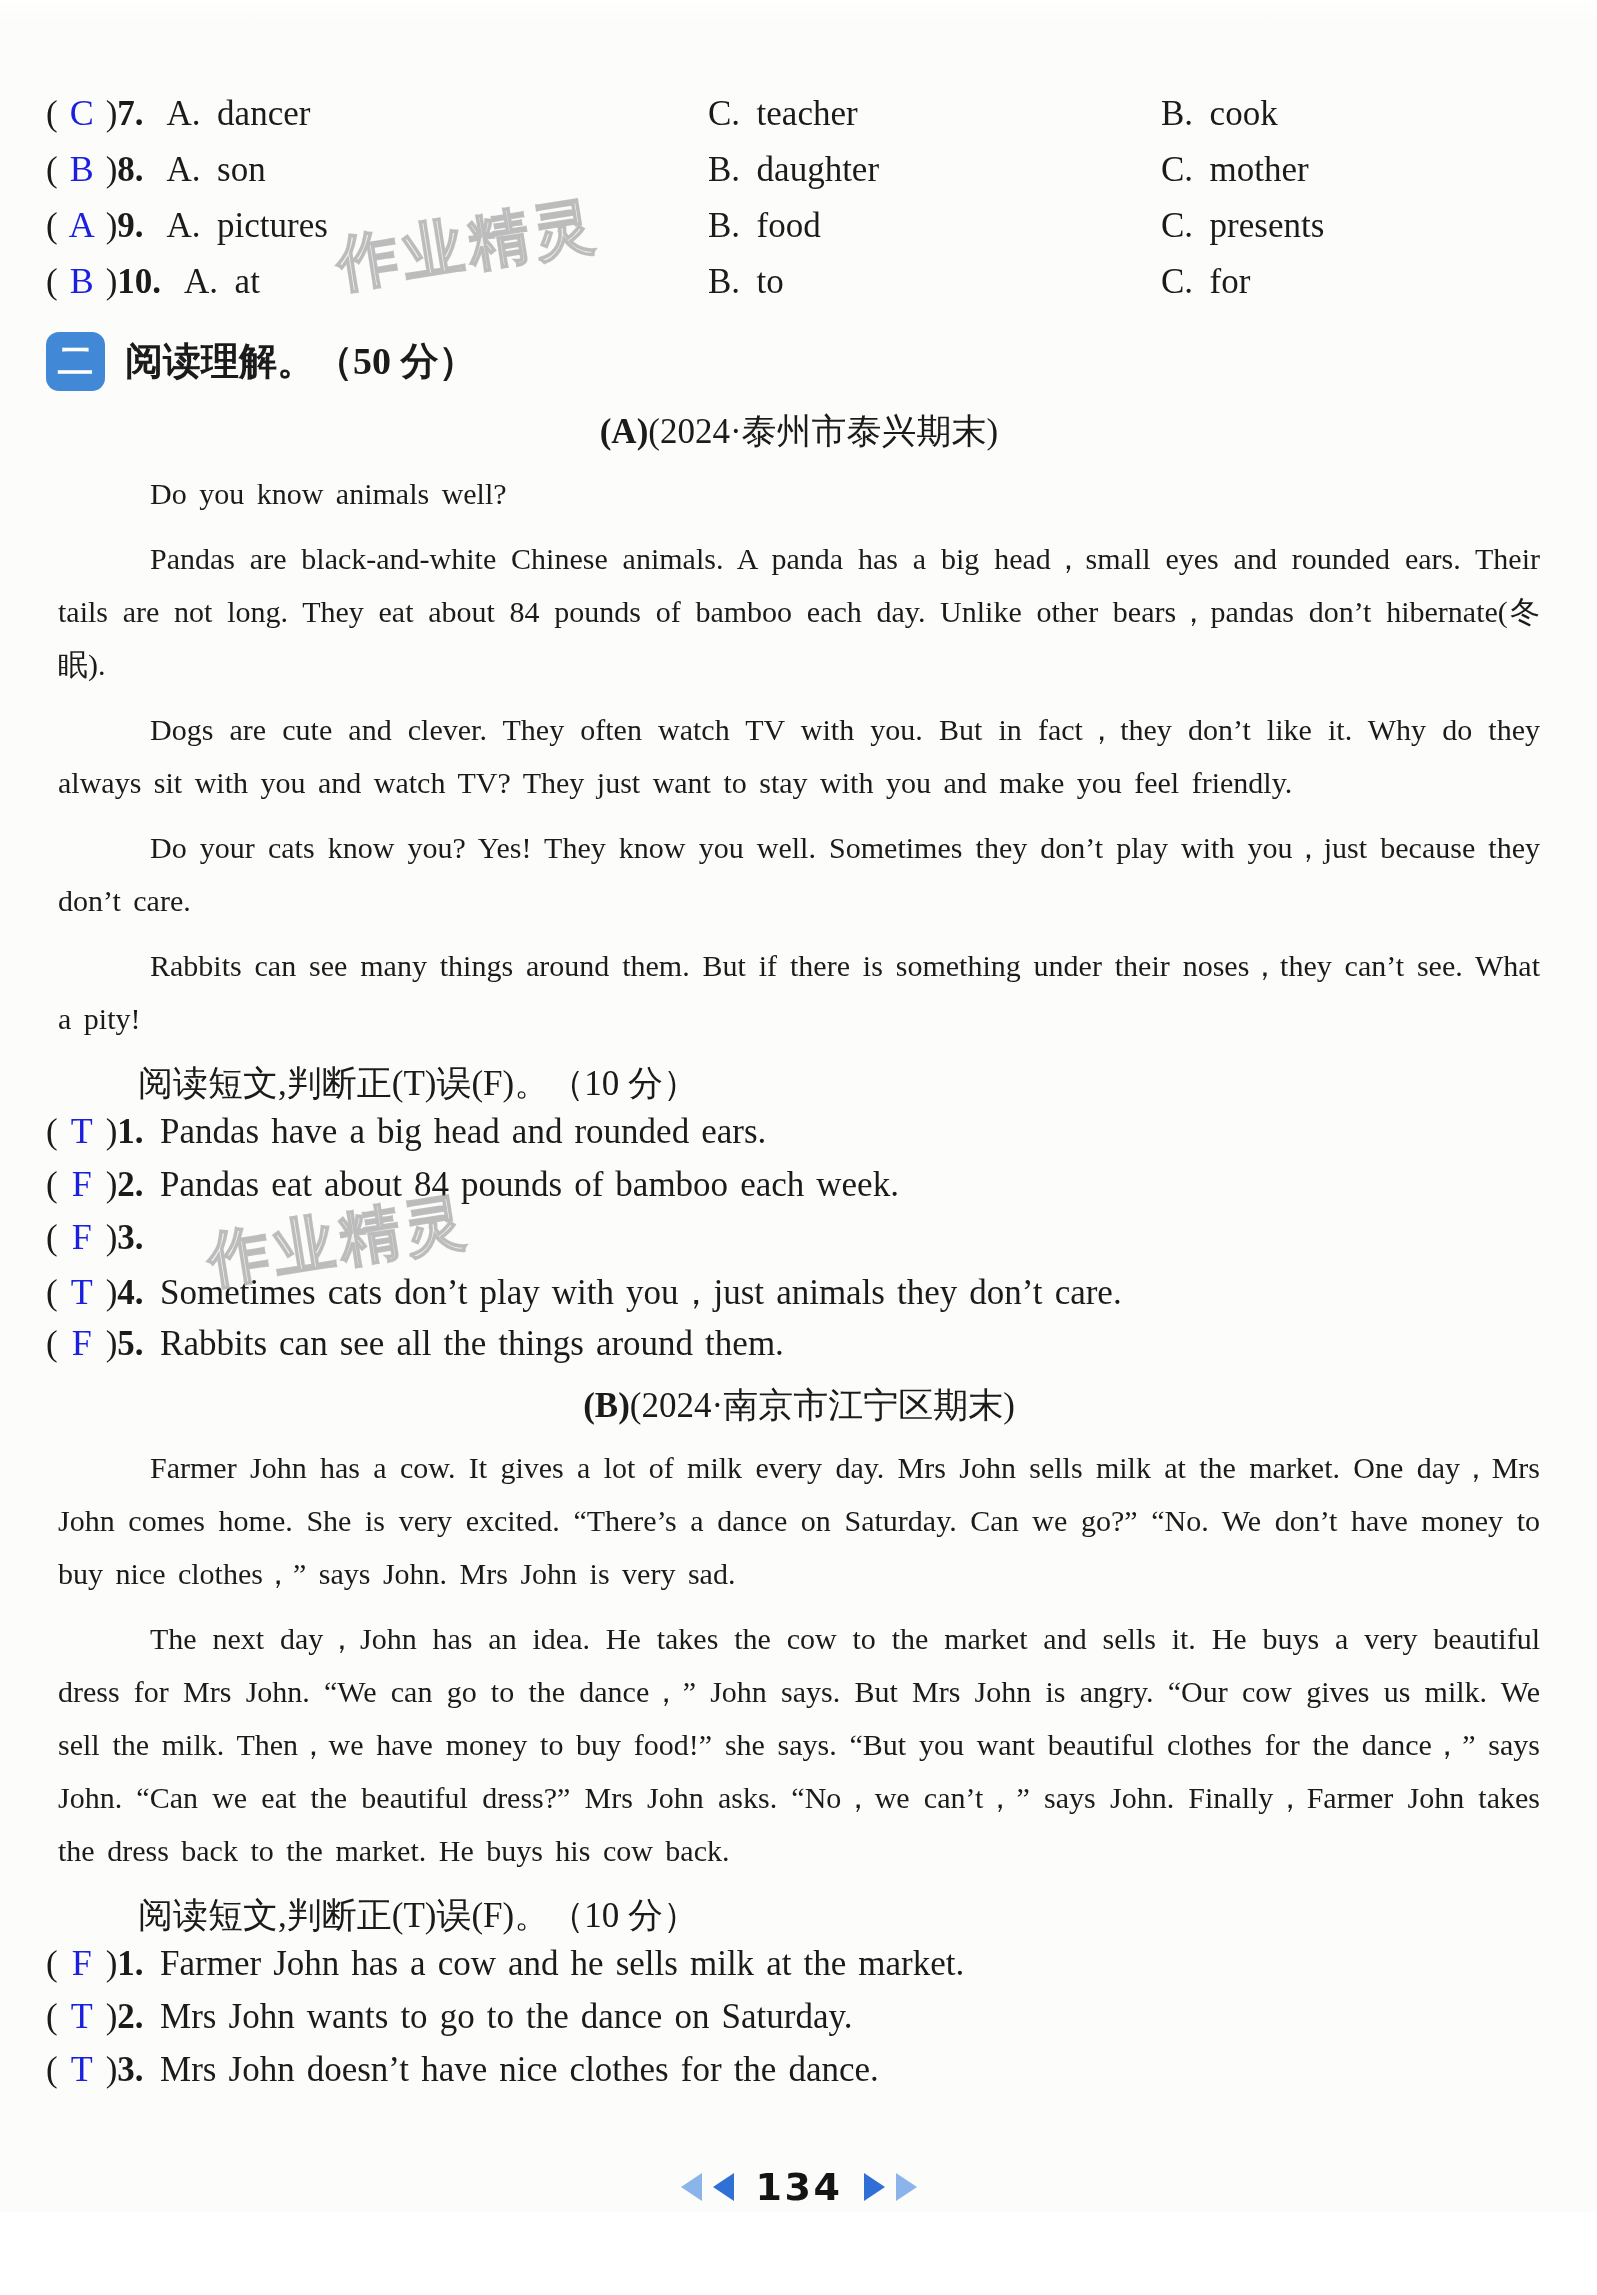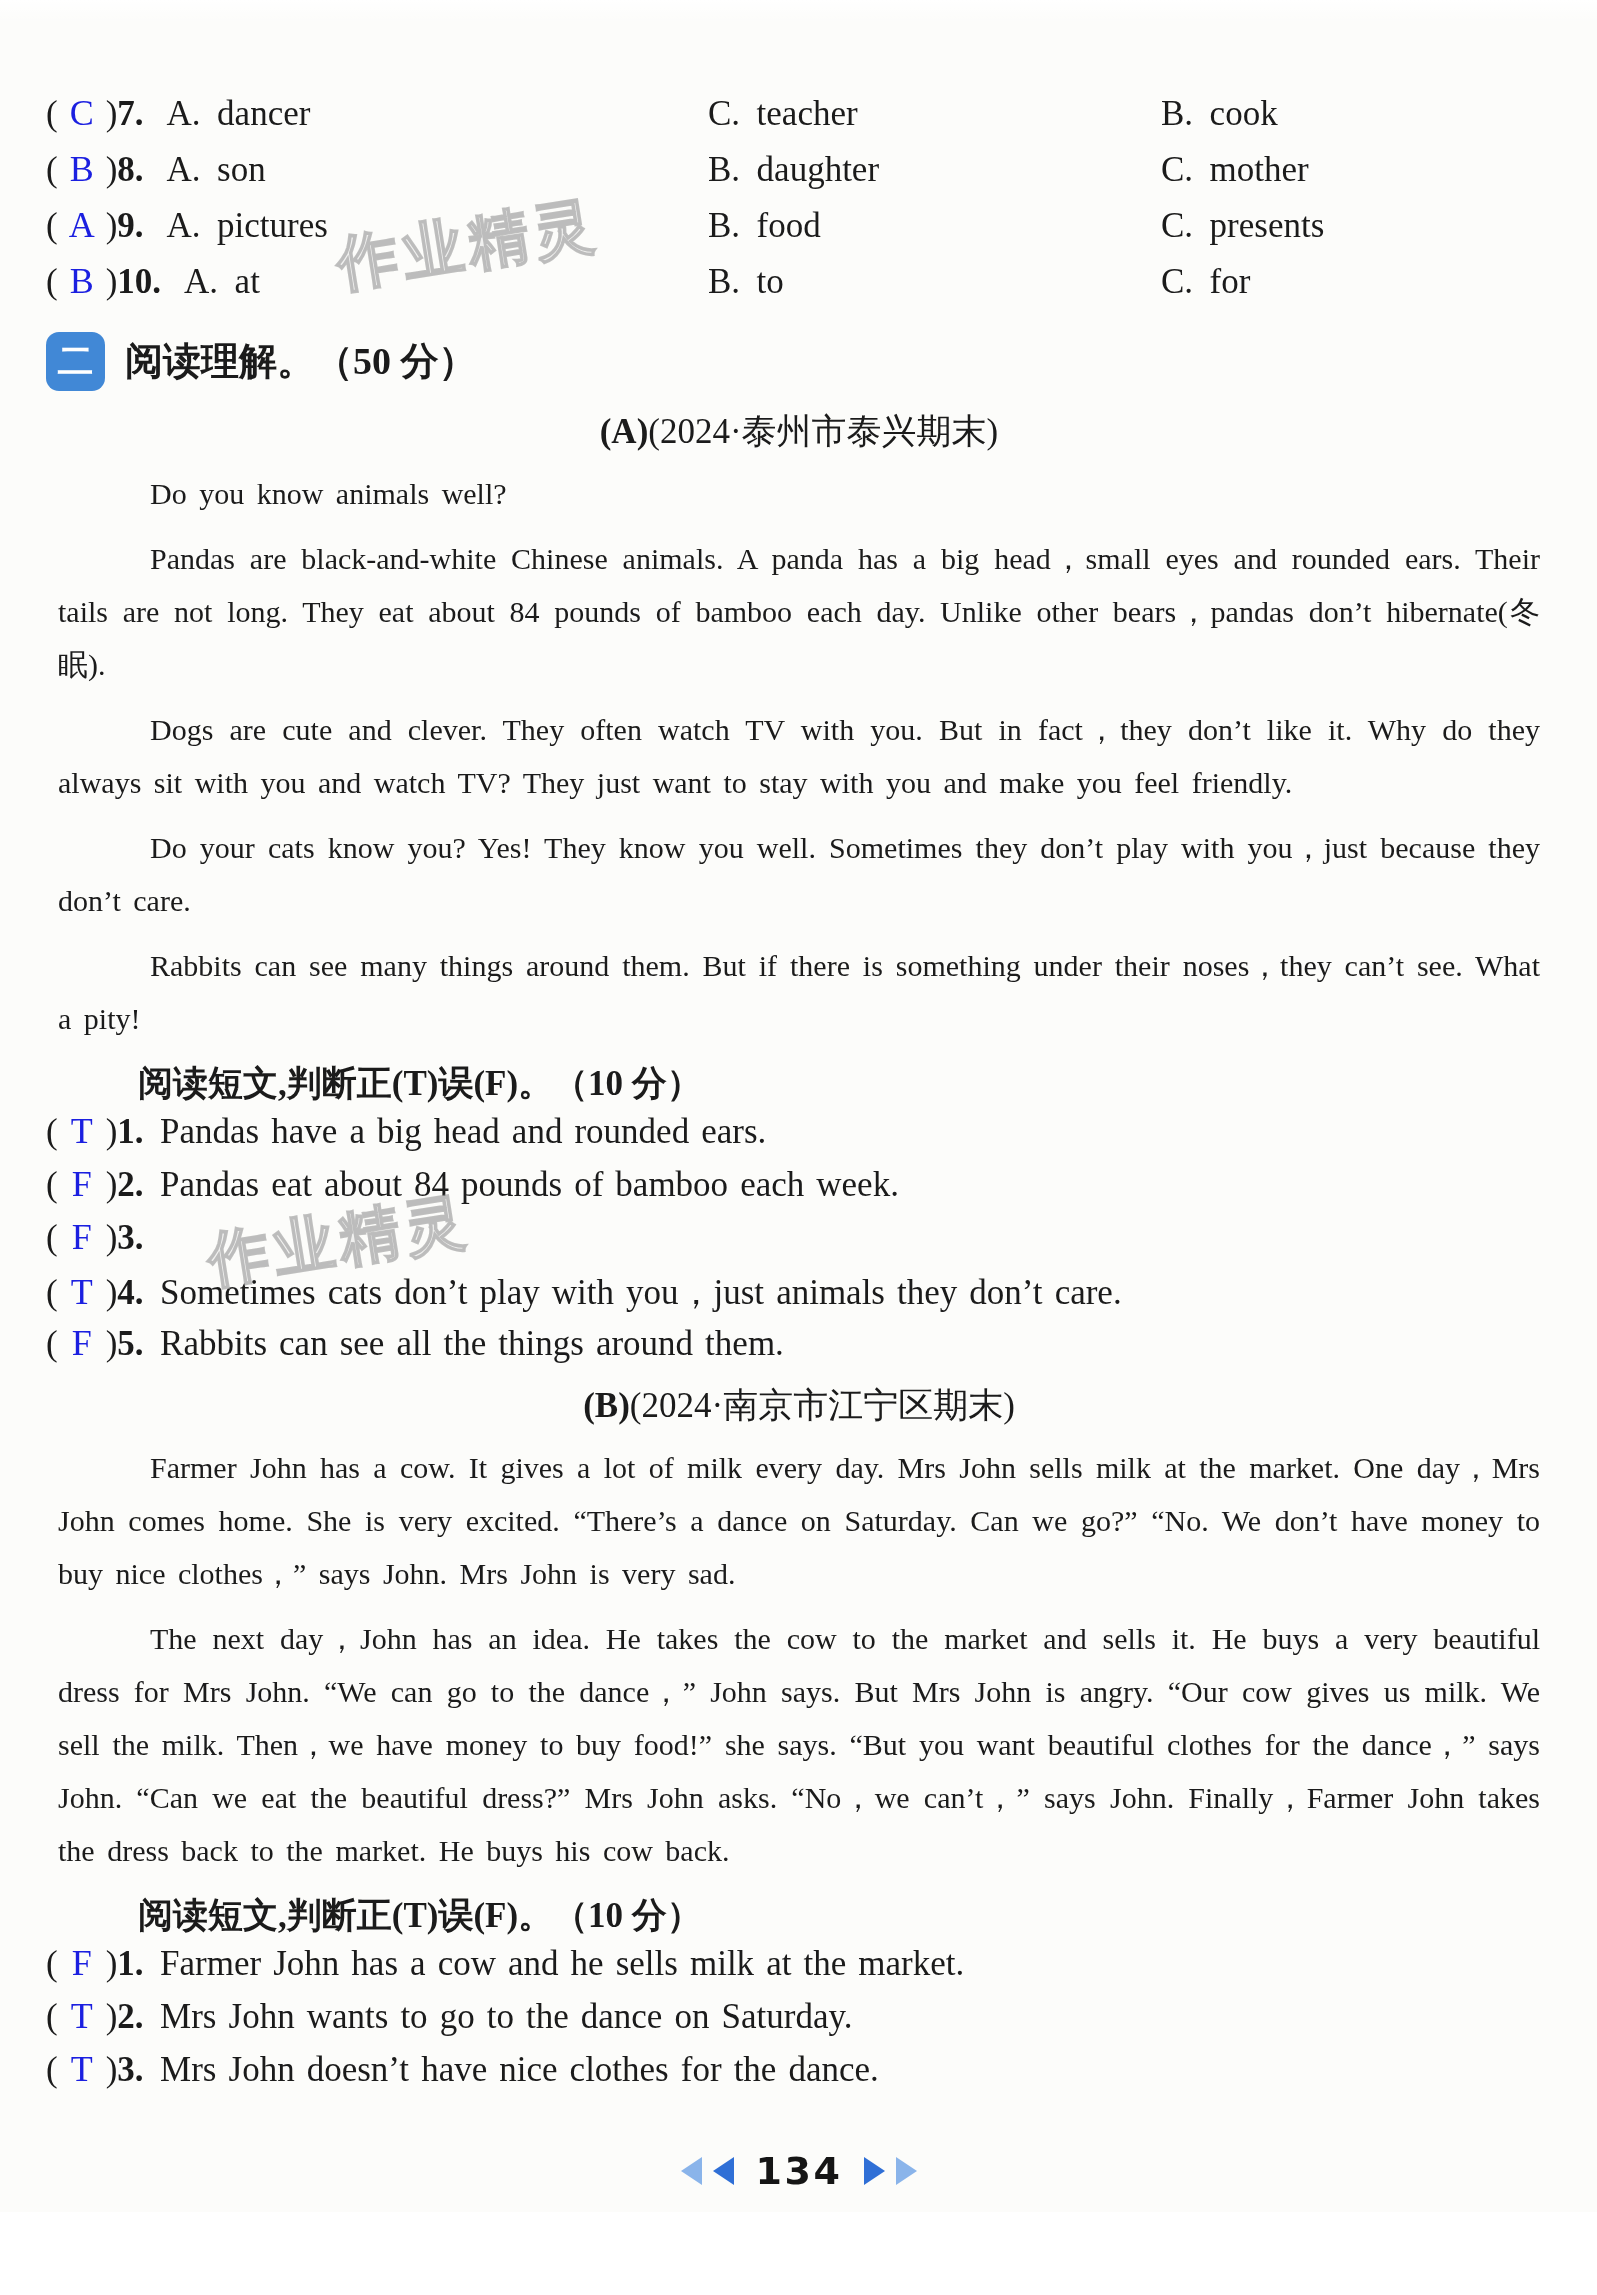--- a/index.html
+++ b/index.html
@@ -62,21 +62,21 @@
   }
   .heading-label { font-weight:700; }
   .heading-source { }
   .para {
     margin:12px;
     font-size:30px; line-height:53px;
     text-align:justify; text-indent:92px;
     word-spacing:5px;
   }
   .instruction {
-    font-size:35px; font-weight:700;
+    font-size:35px; font-weight:400;
     line-height:53px; margin-left:92px;
     white-space:nowrap;
   }
 
   
   .tf-row {
     display:flex; align-items:baseline;
     height:53px; font-size:35px;
     white-space:nowrap; word-spacing:3.3px;
   }
@@ -102,21 +102,21 @@
     gap:11.5px;
   }
   .tri { width:0; height:0; border-style:solid; display:inline-block; }
   .tri-left-light  { border-width:14px 21.4px 14px 0; border-color:transparent var(--arrow-light,#8ab4ea) transparent transparent; }
   .tri-left-dark   { border-width:14px 21.4px 14px 0; border-color:transparent var(--arrow-dark,#2f6fd6) transparent transparent; }
   .tri-right-dark  { border-width:14px 0 14px 21.4px; border-color:transparent transparent transparent var(--arrow-dark,#2f6fd6); }
   .tri-right-light { border-width:14px 0 14px 21.4px; border-color:transparent transparent transparent var(--arrow-light,#8ab4ea); }
   .page-num {
     font-family:"DejaVu Sans", sans-serif;
     font-size:38px; font-weight:700; color:#151515;
-    margin:0 10px; letter-spacing:2.5px;
+    margin:16px 10px; letter-spacing:2.5px;
   }
 </style>
 </head>
 <body>
 
 <div class="page">
   <div class="scan-edge"></div>
 
   <div class="content">
 

